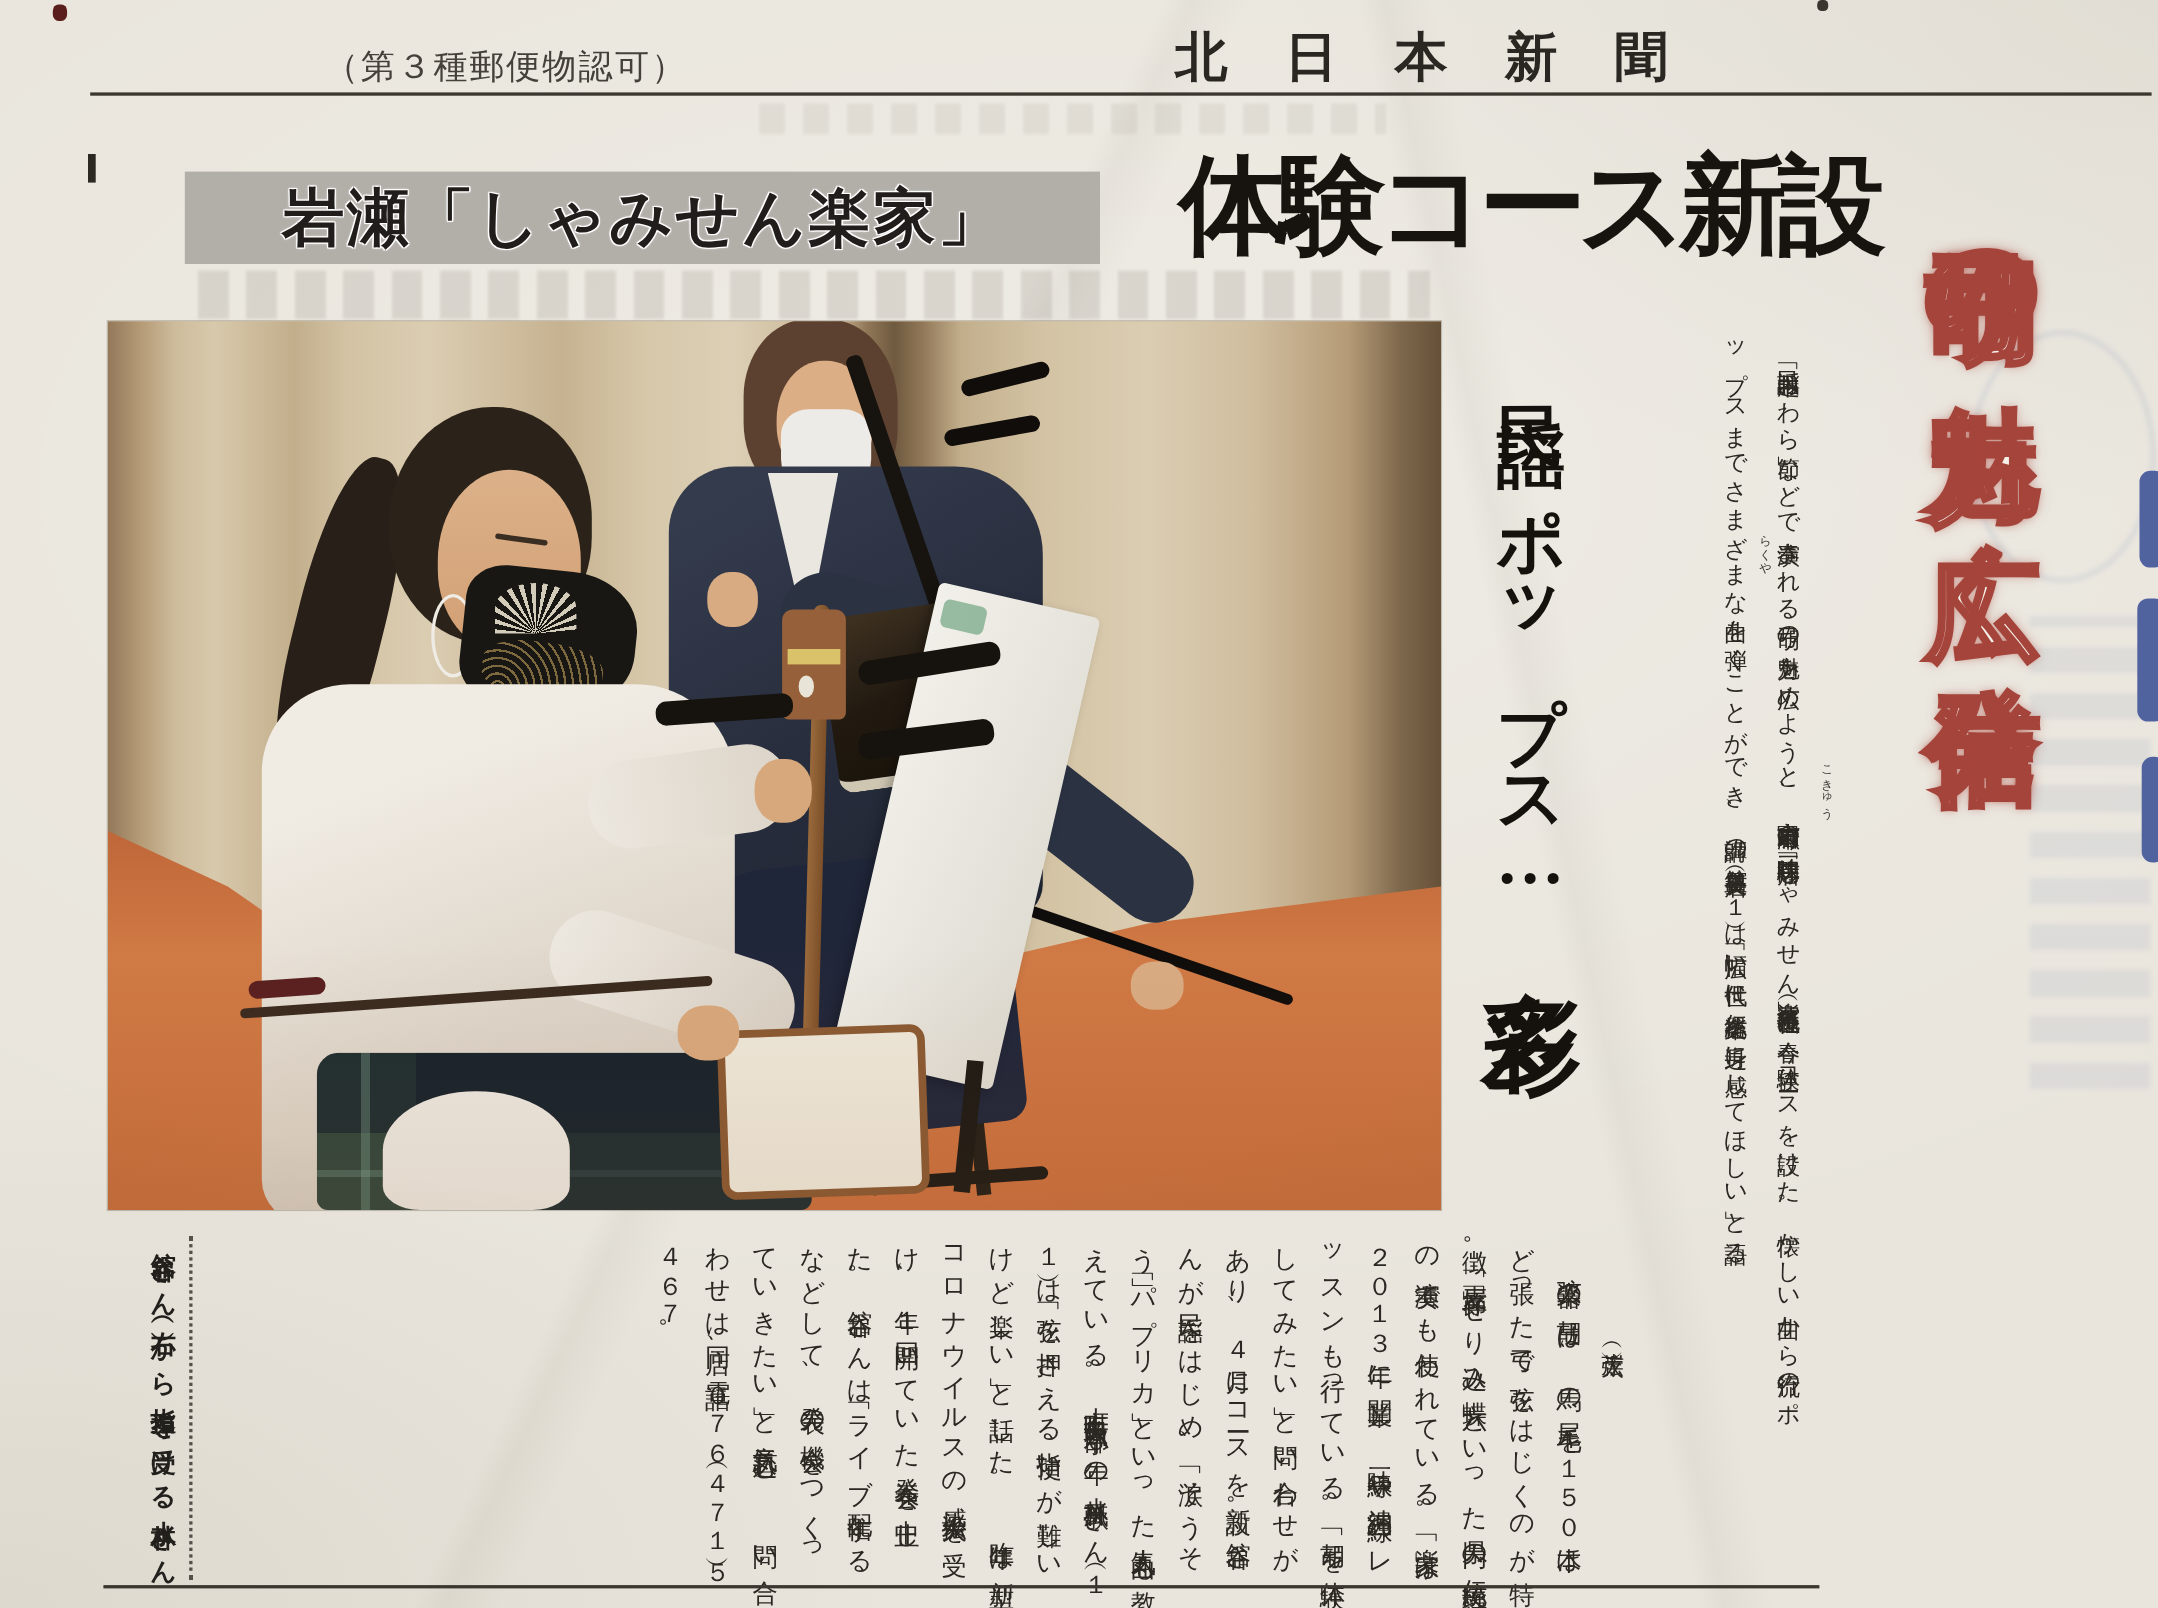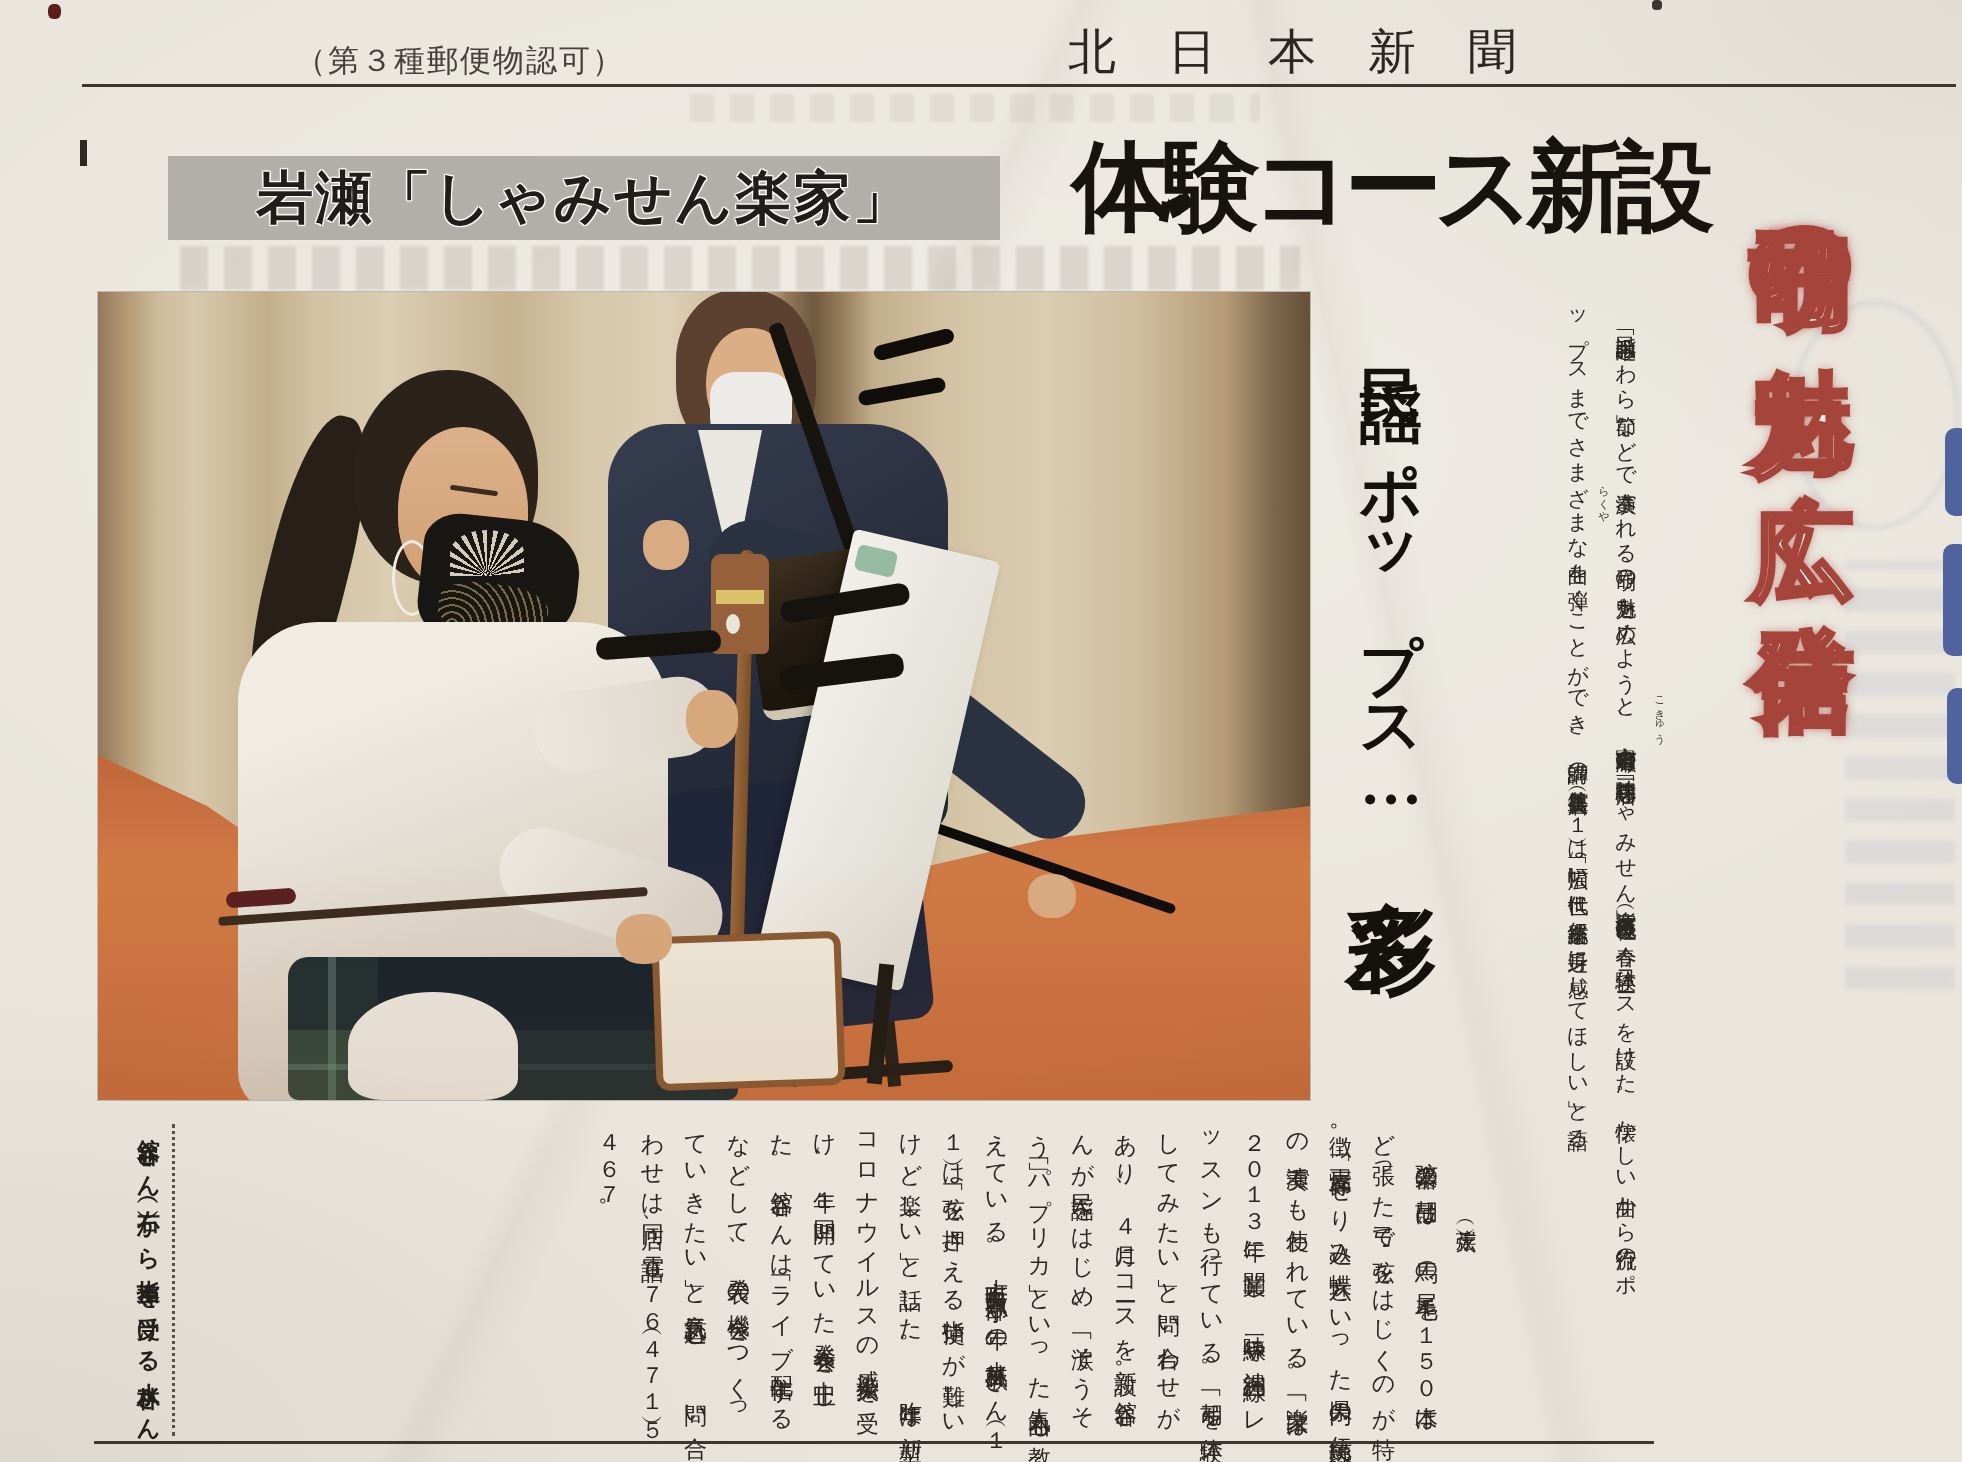--- a/index.html
+++ b/index.html
@@ -12,21 +12,21 @@
     font-family:"Liberation Serif","DejaVu Serif",serif;color:#262320;}
   .page::before{content:"";position:absolute;inset:0;pointer-events:none;
     background:
       linear-gradient(115deg, rgba(0,0,0,0) 40%, rgba(90,80,60,.05) 41%, rgba(0,0,0,0) 43%),
       linear-gradient(78deg, rgba(0,0,0,0) 68%, rgba(90,80,60,.05) 69%, rgba(0,0,0,0) 71%);}
   .abs{position:absolute;}
   .v{writing-mode:vertical-rl;text-orientation:upright;}
 
   
   .postal{left:295px;top:40px;font-size:31px;letter-spacing:2px;color:#45413a;}
-  .masthead{left:1068px;top:20px;font-size:48px;font-weight:400;letter-spacing:52px;color:#2a2723;white-space:nowrap;}
+  .masthead{left:1068px;top:20px;font-size:48px;font-weight:700;letter-spacing:52px;color:#2a2723;white-space:nowrap;}
   .rule-top{left:82px;top:84px;width:1874px;height:3px;background:#3b362e;}
   .rule-bottom{left:94px;top:1441px;width:1560px;height:3px;background:#3b362e;}
 
   
   .kicker{left:168px;top:156px;width:832px;height:84px;background:#b2aea8;
     display:flex;align-items:center;justify-content:center;}
   .kicker span{font-size:57px;font-weight:900;letter-spacing:2px;color:#201d1a;
     text-shadow:0 0 2px #fff,0 0 3px #fff,1px 1px 0 #fff,-1px -1px 0 #fff,1px -1px 0 #fff,-1px 1px 0 #fff;}
   .headline{left:1072px;top:122px;font-size:98px;font-weight:900;letter-spacing:-8px;color:#17140f;white-space:nowrap;}
 

